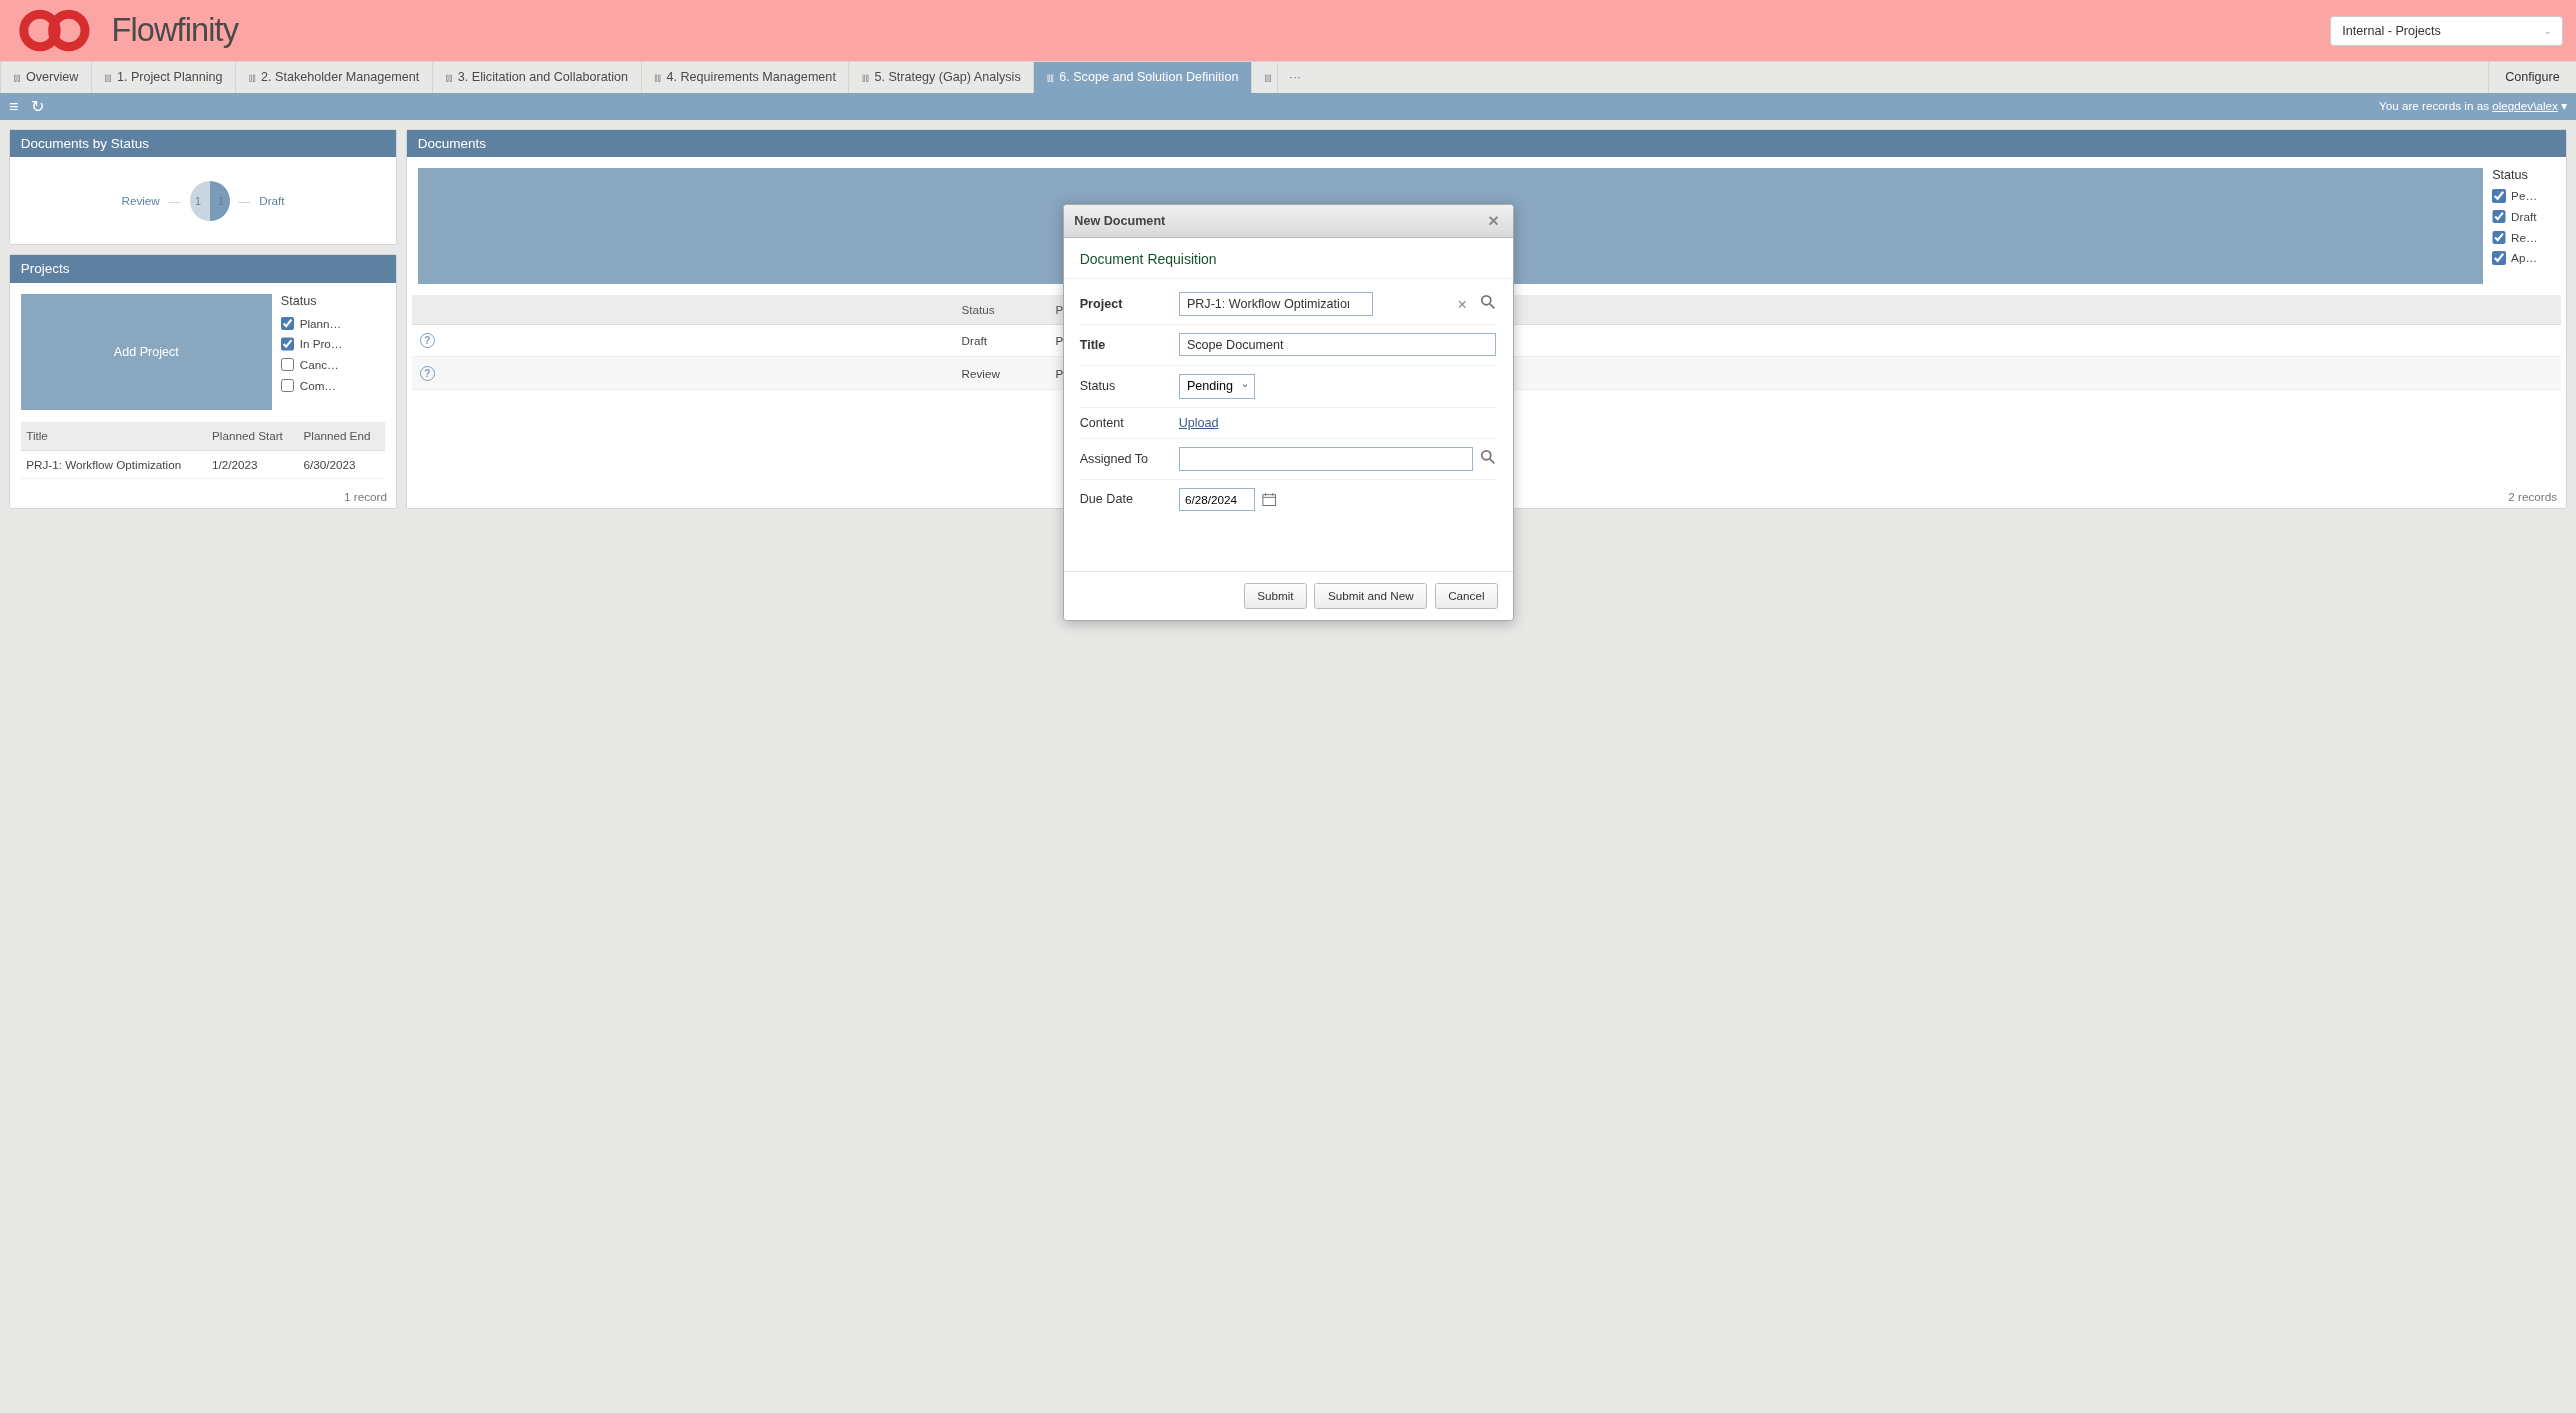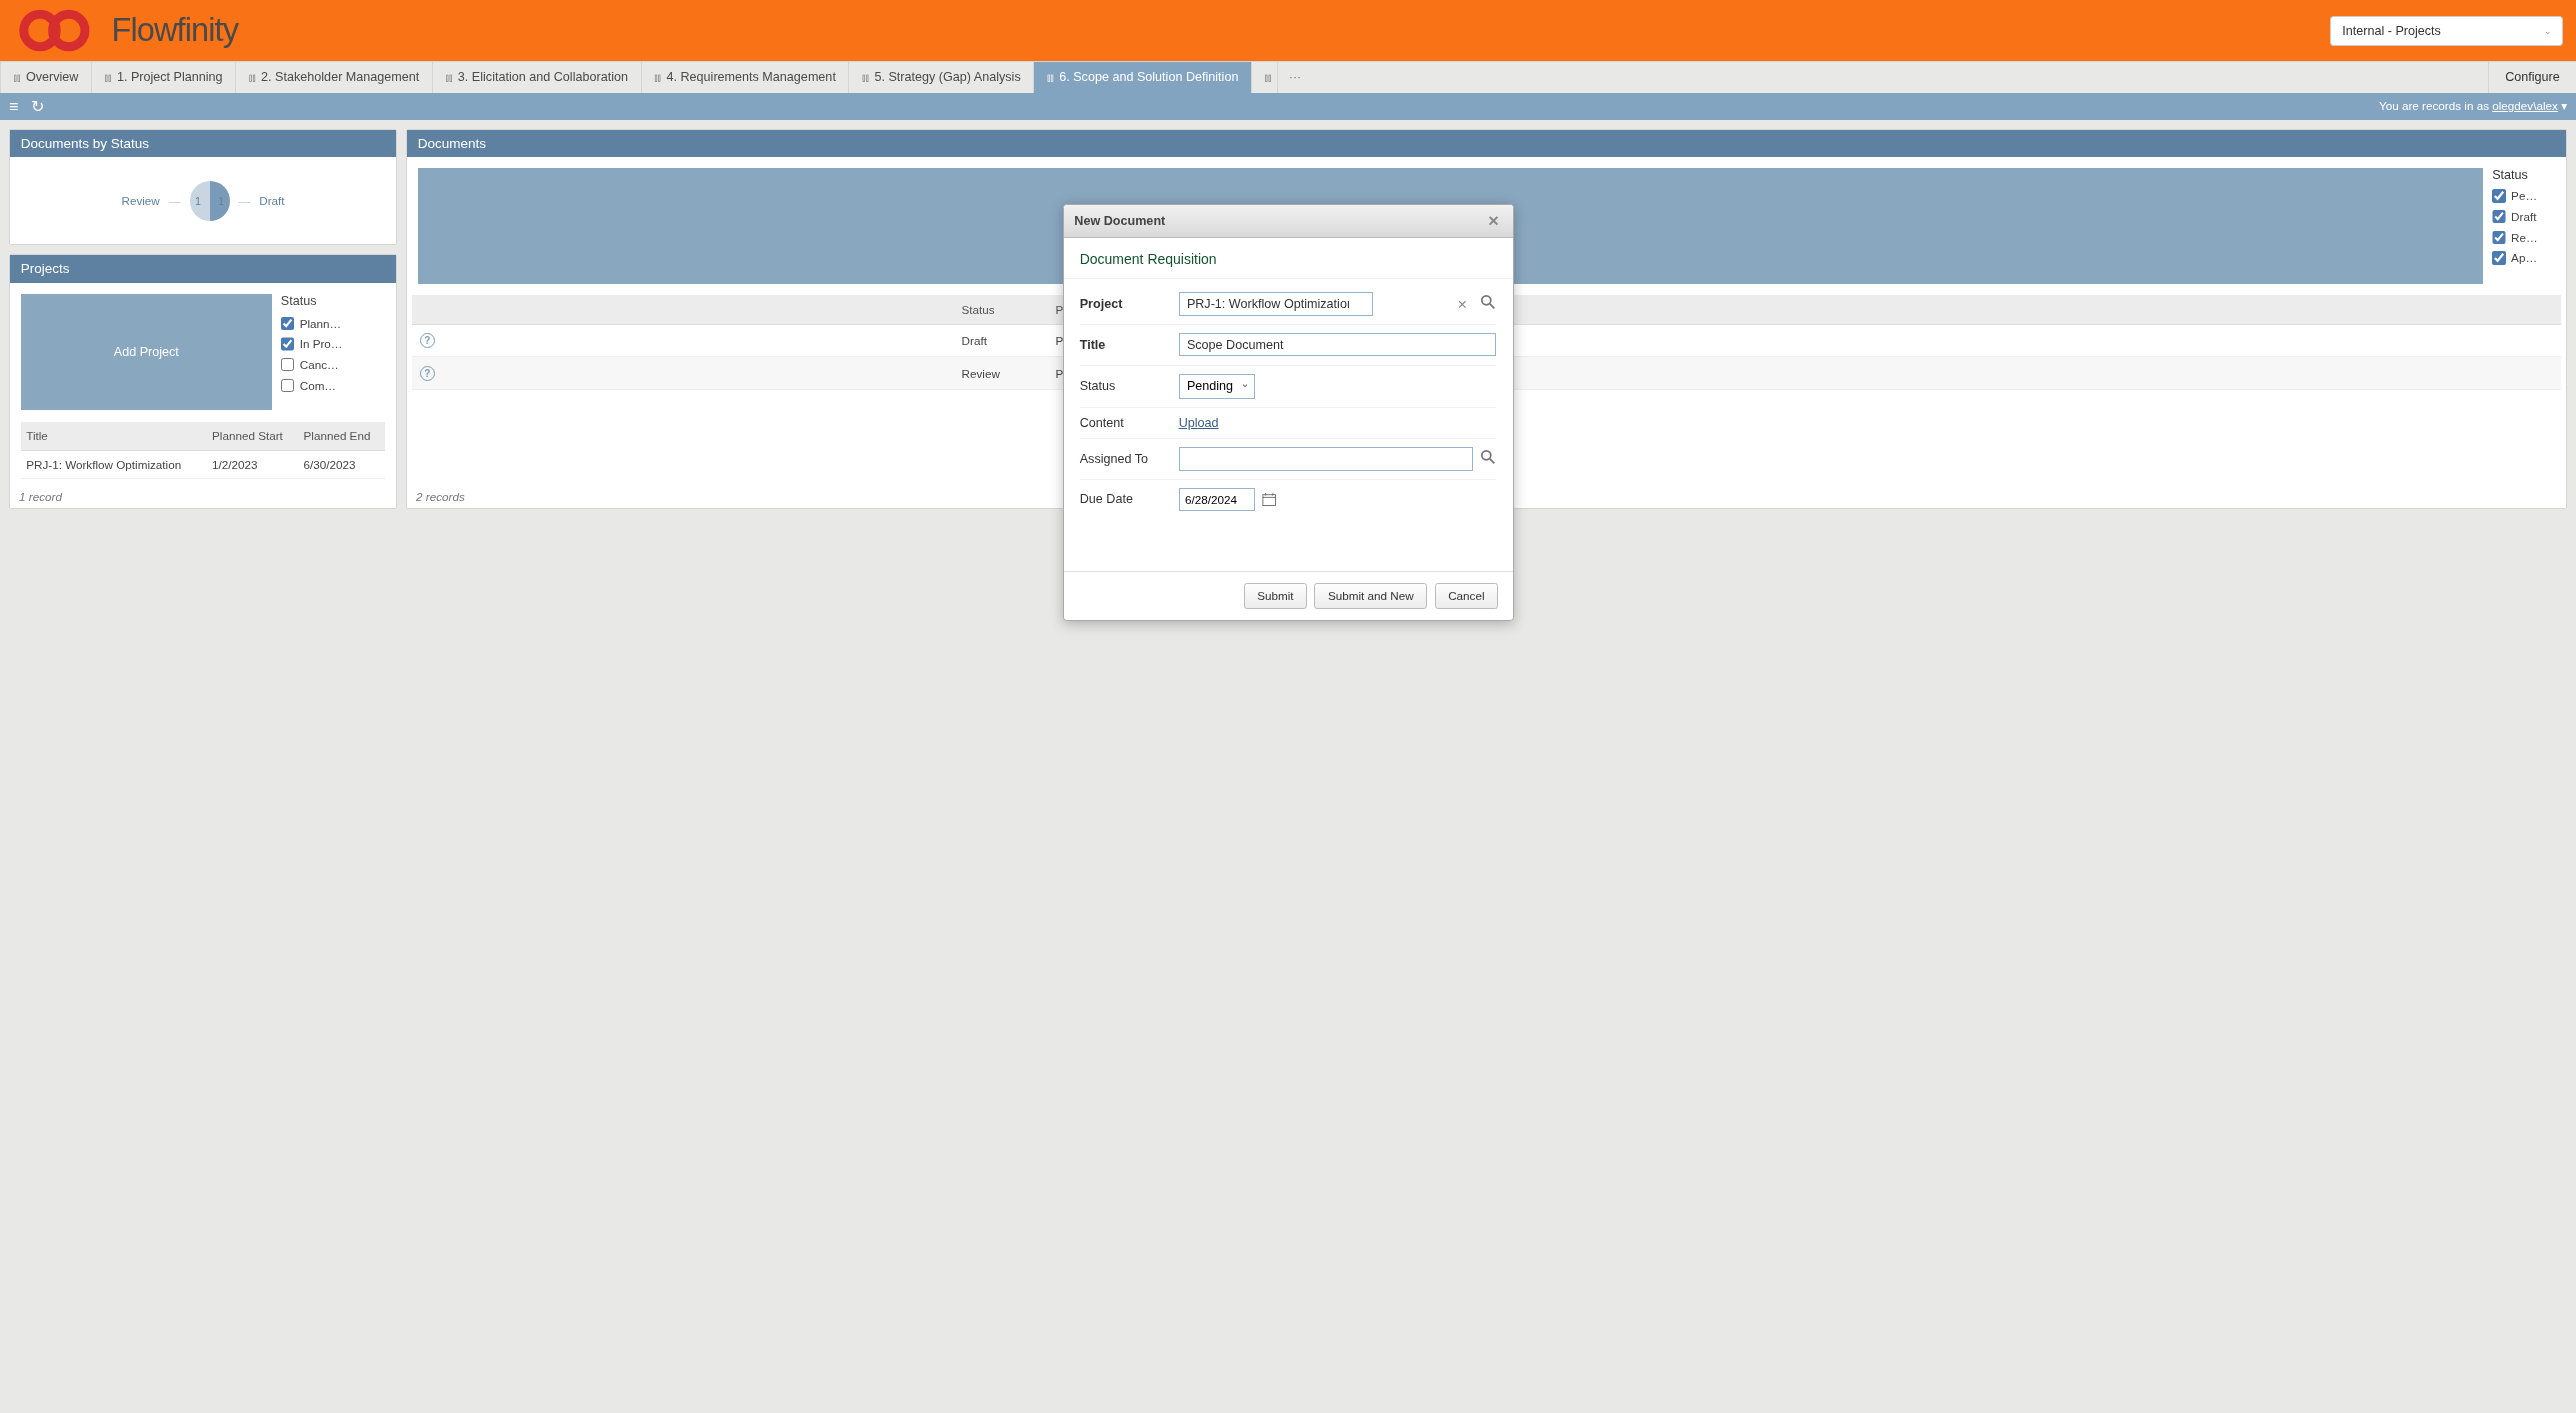--- a/index.html
+++ b/index.html
@@ -1,19 +1,19 @@
 <!DOCTYPE html>
 <html style="font-size:14.4px"><head>
 <meta charset="utf-8">
 <style>
 * { box-sizing: border-box; margin: 0; padding: 0; }
 body { font-family: -apple-system, Helvetica, Arial, sans-serif; background: #e8e8e7; color: #333; font-size: 12.6px; }
 
 
-.header { display: flex; align-items: center; padding: 7.2px 12.6px; background: #f97316; }
+.header { display: flex; align-items: center; padding: 7.2px 12.6px; background: #fca5a5; }
 .logo { display: flex; align-items: center; gap: 9px; }
 .logo-mark { width: 90px; height: 47px; }
 .logo-text { font-size: 32.5px; color: #4a4a4a; font-weight: 500; letter-spacing: -0.9px; }
 .header-spacer { flex: 1; }
 .project-select { width: 233px; height: 30px; border: 0.9px solid #ccc; border-radius: 3.6px; background: #fff; display: flex; align-items: center; padding: 0 10.8px; justify-content: space-between; cursor: pointer; }
 .project-select-arrow { color: #999; font-size: 9px; }
 
 
 .tabs-bar { display: flex; background: #e8e8e7; align-items: stretch; border-top: 0.9px solid #d5d5d5; }
 .tab { padding: 8.1px 12.6px; border-right: 0.9px solid #d5d5d5; display: flex; align-items: center; gap: 5.4px; cursor: pointer; color: #4a4a4a; font-size: 12.6px; }
@@ -53,21 +53,21 @@
 .add-project-btn { flex: 0 0 251px; height: 116px; background: #8aa7c0; color: #fff; display: flex; align-items: center; justify-content: center; cursor: pointer; font-size: 12.6px; }
 .status-filters { flex: 1; }
 .status-filters h5 { font-weight: normal; color: #444; margin-bottom: 9px; font-size: 12.6px; }
 .checklist { display: flex; flex-direction: column; gap: 7.2px; }
 .check-row { display: flex; align-items: center; gap: 5.4px; font-size: 11.7px; color: #444; }
 .check-row input { width: 13.5px; height: 13.5px; accent-color: #4a7bb3; }
 
 .mini-table { width: 100%; border-collapse: collapse; margin-top: 12.6px; font-size: 11.7px; }
 .mini-table th { text-align: left; padding: 7.2px 5.4px; background: #ececec; font-weight: normal; color: #555; border-bottom: 0.9px solid #ddd; }
 .mini-table td { padding: 7.2px 5.4px; border-bottom: 0.9px solid #eee; color: #444; }
-.record-count { text-align: left; color: #777; font-size: 11.7px; padding: 10.8px 9px 5.4px; font-style: italic; }
+.record-count { text-align: right; color: #777; font-size: 11.7px; padding: 10.8px 9px 5.4px; }
 
 
 .docs-chart-area { margin: 10.8px; height: 116px; display: flex; gap: 9px; }
 .docs-chart-placeholder { flex: 1; background: #8aa7c0; }
 .docs-status-legend { width: 63px; }
 .docs-status-legend h5 { font-weight: normal; font-size: 12.6px; margin-bottom: 7.2px; }
 
 .docs-table-wrap { padding: 0 5.4px 0 5.4px; }
 .docs-table { width: 100%; border-collapse: collapse; font-size: 11.7px; }
 .docs-table th { text-align: left; padding: 8.1px 7.2px; background: #ececec; font-weight: normal; color: #555; border-bottom: 0.9px solid #ddd; }

